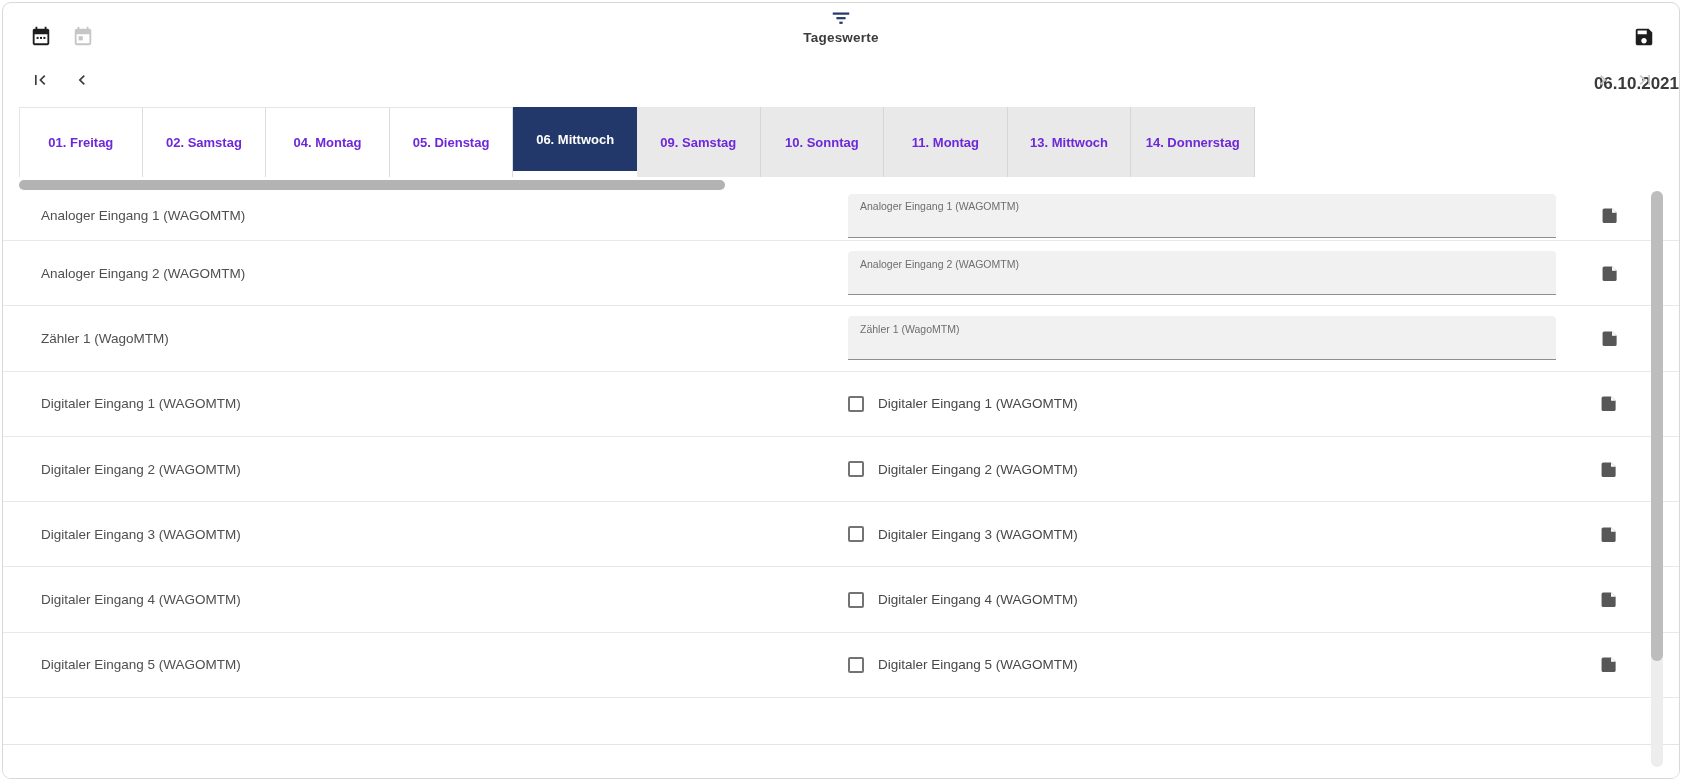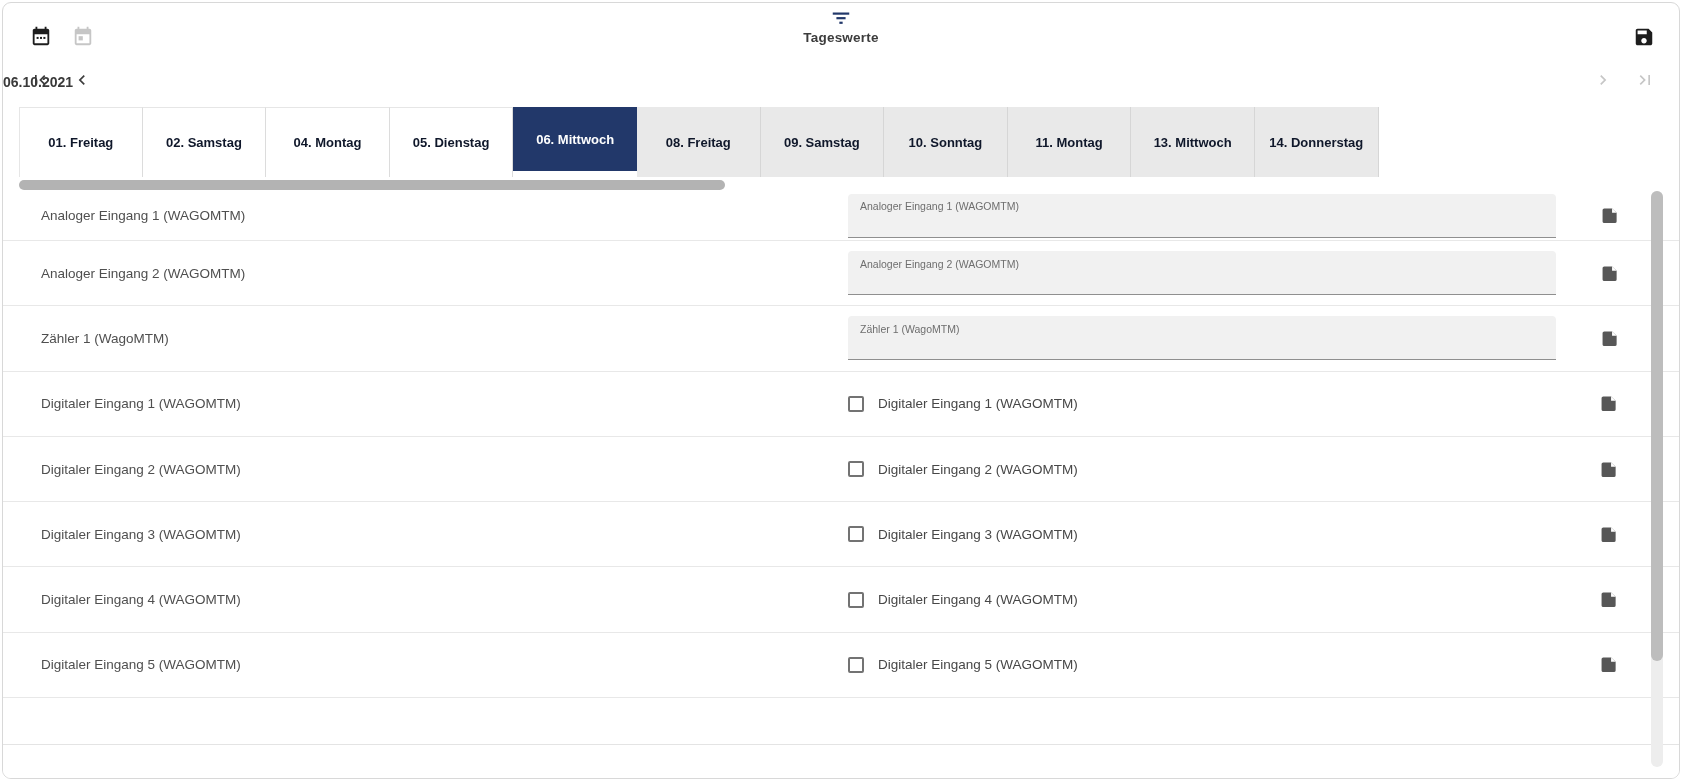--- a/index.html
+++ b/index.html
@@ -16,27 +16,27 @@
   .cal-disabled { left: 69px; top: 22px; }
   .save-btn { right: 24px; top: 23px; }
   .filter-wrap { position: absolute; left: 50%; top: 6px; transform: translateX(-50%); }
   .page-title { position: absolute; left: 0; right: 0; top: 27px; text-align: center; font-size: 13.5px; font-weight: bold; color: #3c3c3c; letter-spacing: .2px; }
 
   
   .nav-first { left: 27px; top: 67px; }
   .nav-prev  { left: 69px; top: 67px; }
   .nav-next  { right: 66px; top: 67px; cursor: default; }
   .nav-last  { right: 24px; top: 67px; cursor: default; }
-  .nav-date  { position: absolute; left: 0; right: 0; top: 71px; text-align: left; font-size: 14px; font-weight: bold; color: #3a3a3a; }
+  .nav-date  { position: absolute; left: 0; right: 0; top: 71px; text-align: right; font-size: 17px; font-weight: bold; color: #3a3a3a; }
 
   
   .tabs { position: absolute; left: 16px; top: 104px; width: 1662px; height: 84px; display: flex; align-items: flex-start; overflow: hidden; }
   .tab {
     flex: 0 0 123.6px; height: 70px; display: flex; align-items: center; justify-content: center;
-    font-size: 13px; font-weight: bold; color: #0f172a; cursor: pointer; white-space: nowrap;
+    font-size: 13px; font-weight: bold; color: #6d28d9; cursor: pointer; white-space: nowrap;
     border-right: 1px solid #dcdcdc;
   }
   .tab.before { background: #fff; border-top: 1px solid #e6e6e6; }
   .tab.before:first-child { border-left: 1px solid #e6e6e6; }
   .tab.after { background: #e9e9e9; border-right: 1px solid #d6d6d6; }
   .tab.selected { background: #22386a; color: #fff; height: 64px; border-right: none; }
   .tab-gutter { position: absolute; left: 1652px; top: 104px; width: 3px; height: 74px; background: #fff; z-index: 3; }
 
   .h-scroll-thumb { position: absolute; left: 16px; top: 177px; width: 706px; height: 10px; border-radius: 5px; background: #b3b3b3; z-index: 4; cursor: pointer; }
 
@@ -119,21 +119,20 @@
       <path fill="#c6c6c6" d="M5.59 7.41L10.18 12l-4.59 4.59L7 18l6-6-6-6zM16 6h2v12h-2z"></path>
     </svg>
   </span>
 
   <div class="tabs">
     <div class="tab before">01. Freitag</div>
     <div class="tab before">02. Samstag</div>
     <div class="tab before">04. Montag</div>
     <div class="tab before">05. Dienstag</div>
     <div class="tab selected">06. Mittwoch</div>
-    <div class="tab after">08. Freitag</div>
     <div class="tab after">09. Samstag</div>
     <div class="tab after">10. Sonntag</div>
     <div class="tab after">11. Montag</div>
     <div class="tab after">13. Mittwoch</div>
     <div class="tab after">14. Donnerstag</div>
   </div>
   <div class="tab-gutter"></div>
   <div class="h-scroll-thumb"></div>
 
   <div class="content">

